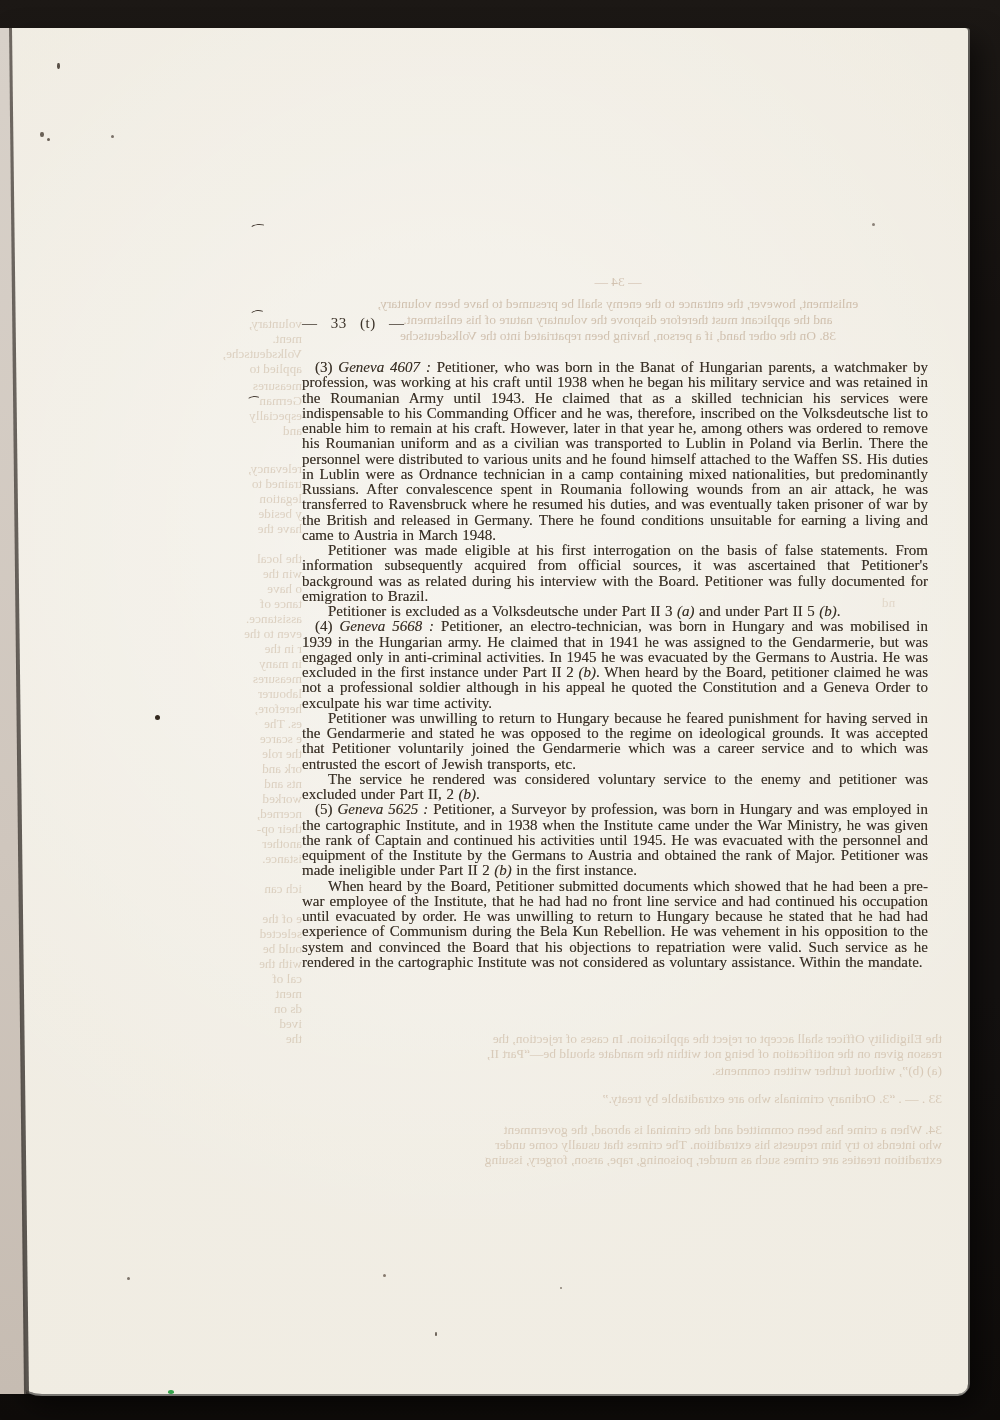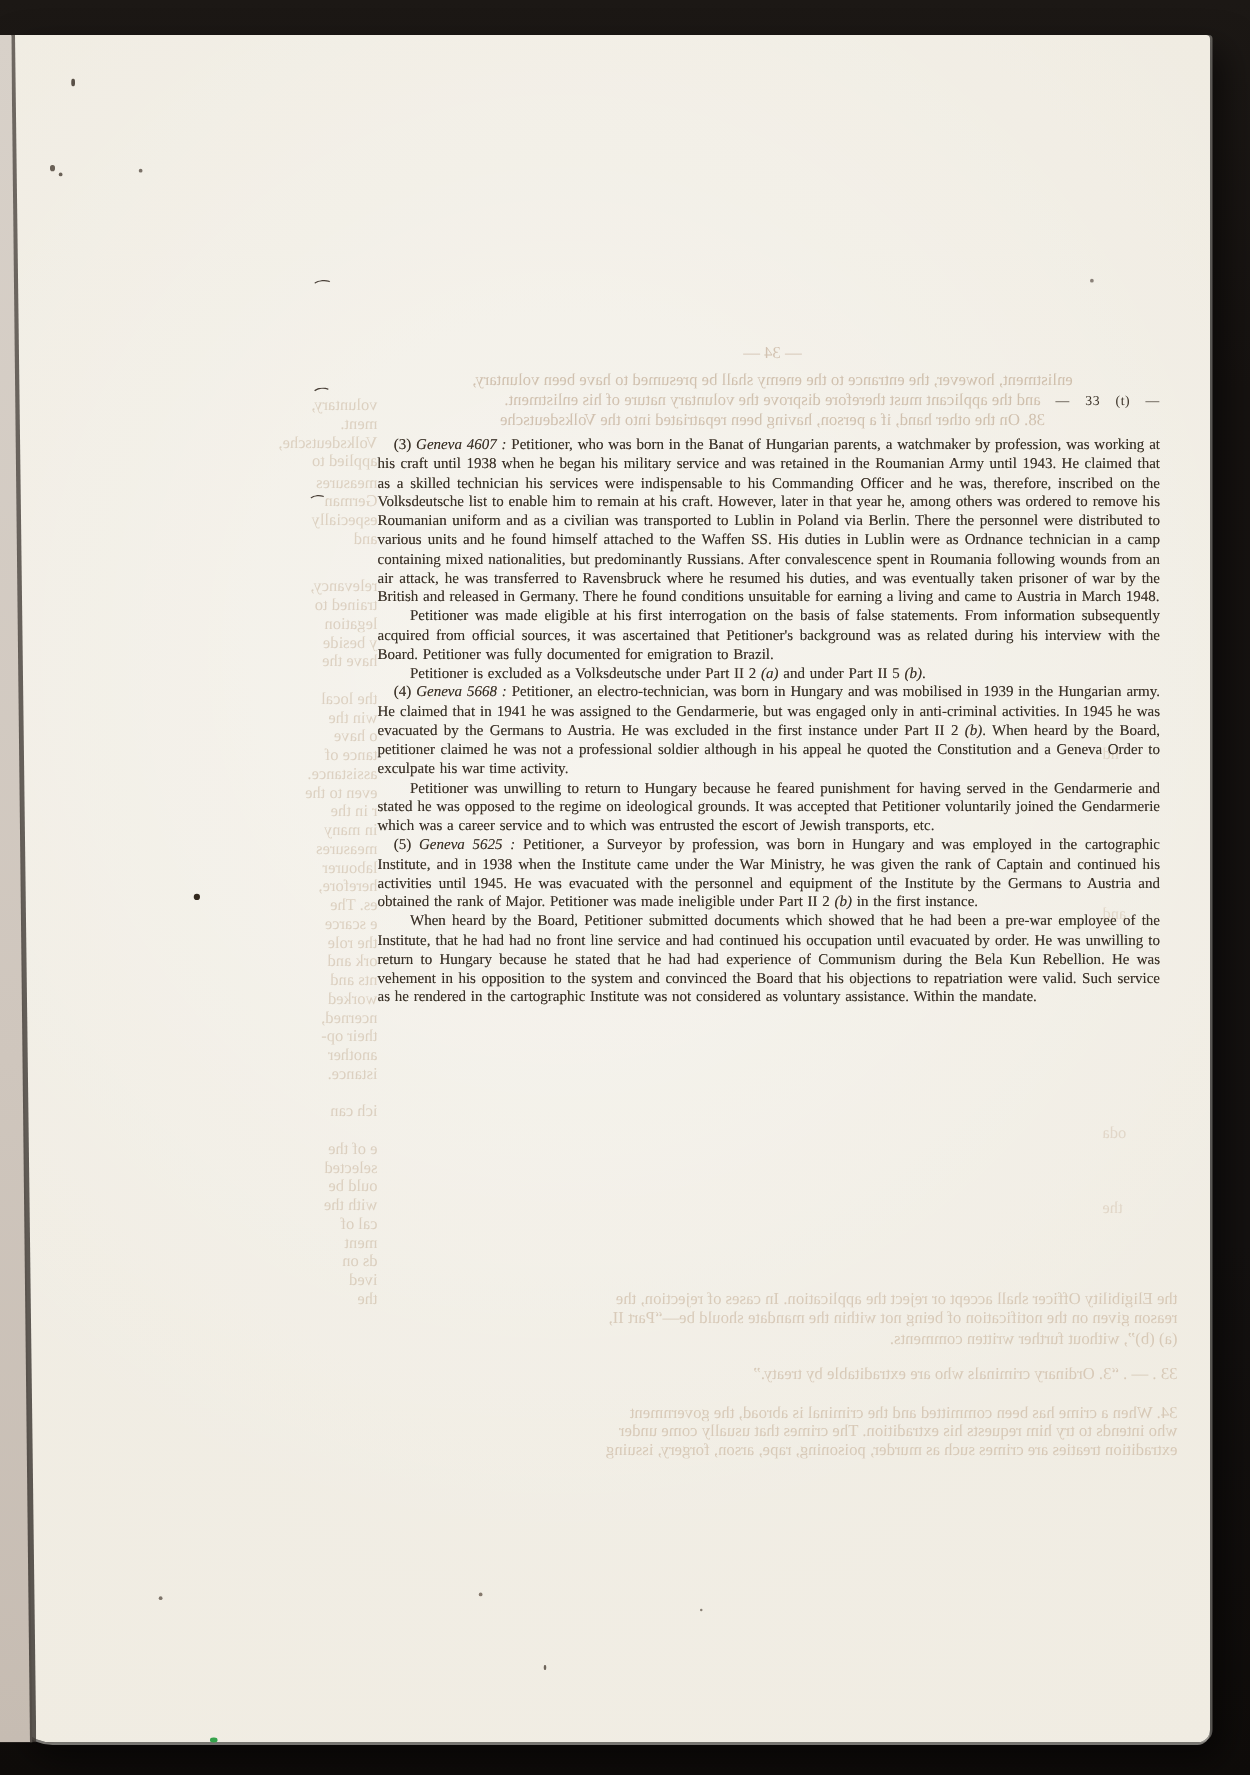--- a/index.html
+++ b/index.html
@@ -22,25 +22,25 @@
     clip-path:polygon(0 0, 9px 0, 26px 100%, 0 100%);
   }
   .edge-crease{
     position:absolute;left:0;top:28px;width:31px;height:1366px;
     background:linear-gradient(180deg,#57504a,#3f3a35);
     clip-path:polygon(9px 0, 12px 0, 29px 100%, 24px 100%);
     opacity:.85;
   }
   .page-number{
     position:absolute;left:294px;top:287px;width:626px;
-    text-align:right;font-size:11px;color:#3b3228;word-spacing:9px;letter-spacing:.5px;
+    text-align:left;font-size:15px;color:#3b3228;word-spacing:9px;letter-spacing:.5px;
   }
   .document-text{
-    position:absolute;left:294px;top:320px;width:626px;
-    font-size:12px;line-height:15.25px;text-align:justify;
+    position:absolute;left:294px;top:332px;width:626px;
+    font-size:15px;line-height:15.25px;text-align:justify;
     color:#3a3127;word-spacing:.8px;
     text-shadow:0 0 .5px rgba(58,49,39,.55);
   }
   .document-text p{margin:0;}
   .indent-n{text-indent:26px;}
   .indent-s{text-indent:13px;}
   .it{font-style:italic;}
   .bleed-line{
     position:absolute;left:286px;width:648px;height:15px;
     transform:scaleX(-1);
@@ -66,23 +66,24 @@
   }
 </style>
 </head>
 <body>
 
 <div class="page">
   <div class="page-number">— 33 (t) —</div>
   <div class="document-text" id="document-text">
       <p class="indent-s"><span>(3) </span><span class="it">Geneva 4607 :</span><span> Petitioner, who was born in the Banat of Hungarian parents, a watchmaker by profession, was working at his craft until 1938 when he began his military service and was retained in the Roumanian Army until 1943.  He claimed that as a skilled technician his services were indispensable to his Commanding Officer and he was, therefore, inscribed on the Volksdeutsche list to enable him to remain at his craft.  However, later in that year he, among others was ordered to remove his Roumanian uniform and as a civilian was transported to Lublin in Poland via Berlin.  There the personnel were distributed to various units and he found himself attached to the Waffen SS.  His duties in Lublin were as Ordnance technician in a camp containing mixed nationalities, but predominantly Russians.  After convalescence spent in Roumania following wounds from an air attack, he was transferred to Ravensbruck where he resumed his duties, and was eventually taken prisoner of war by the British and released in Germany.  There he found conditions unsuitable for earning a living and came to Austria in March 1948.</span></p>
       <p class="indent-n"><span>Petitioner was made eligible at his first interrogation on the basis of false statements.  From information subsequently acquired from official sources, it was ascertained that Petitioner's background was as related during his interview with the Board.  Petitioner was fully documented for emigration to Brazil.</span></p>
-      <p class="indent-n"><span>Petitioner is excluded as a Volksdeutsche under Part II 2 </span><span class="it">(a)</span><span> and under Part II 5 </span><span class="it">(b)</span><span>.</span></p>
+      <p class="indent-n"><span>Petitioner is excluded as a Volksdeutsche under Part II 3 </span><span class="it">(a)</span><span> and under Part II 5 </span><span class="it">(b)</span><span>.</span></p>
       <p class="indent-s"><span>(4) </span><span class="it">Geneva 5668 :</span><span> Petitioner, an electro-technician, was born in Hungary and was mobilised in 1939 in the Hungarian army.  He claimed that in 1941 he was assigned to the Gendarmerie, but was engaged only in anti-criminal activities.  In 1945 he was evacuated by the Germans to Austria.  He was excluded in the first instance under Part II 2 </span><span class="it">(b)</span><span>.  When heard by the Board, petitioner claimed he was not a professional soldier although in his appeal he quoted the Constitution and a Geneva Order to exculpate his war time activity.</span></p>
       <p class="indent-n"><span>Petitioner was unwilling to return to Hungary because he feared punishment for having served in the Gendarmerie and stated he was opposed to the regime on ideological grounds.  It was accepted that Petitioner voluntarily joined the Gendarmerie which was a career service and to which was entrusted the escort of Jewish transports, etc.</span></p>
+      <p class="indent-n"><span>The service he rendered was considered voluntary service to the enemy and petitioner was excluded under Part II, 2 </span><span class="it">(b)</span><span>.</span></p>
       <p class="indent-s"><span>(5) </span><span class="it">Geneva 5625 :</span><span> Petitioner, a Surveyor by profession, was born in Hungary and was employed in the cartographic Institute, and in 1938 when the Institute came under the War Ministry, he was given the rank of Captain and continued his activities until 1945.  He was evacuated with the personnel and equipment of the Institute by the Germans to Austria and obtained the rank of Major.  Petitioner was made ineligible under Part II 2 </span><span class="it">(b)</span><span> in the first instance.</span></p>
       <p class="indent-n"><span>When heard by the Board, Petitioner submitted documents which showed that he had been a pre-war employee of the Institute, that he had had no front line service and had continued his occupation until evacuated by order.  He was unwilling to return to Hungary because he stated that he had had experience of Communism during the Bela Kun Rebellion.  He was vehement in his opposition to the system and convinced the Board that his objections to repatriation were valid.  Such service as he rendered in the cartographic Institute was not considered as voluntary assistance.  Within the mandate.</span></p>
     </div>
 <div class="bleed-num" style="top: 246px;">— 34 —</div>
     <div class="bleed-line bleed-top" style="top: 268px; text-align: center;">enlistment, however, the entrance to the enemy shall be presumed to have been voluntary,</div>
     <div class="bleed-line bleed-top" style="top: 284px; text-align: center;">and the applicant must therefore disprove the voluntary nature of his enlistment.</div>
     <div class="bleed-line bleed-top" style="top: 300px; text-align: center;">38.  On the other hand, if a person, having been repatriated into the Volksdeutsche</div>
     <div class="bleed-line" style="top: 1003px;">the Eligibility Officer shall accept or reject the application.  In cases of rejection, the</div>
     <div class="bleed-line" style="top: 1018px;">reason given on the notification of being not within the mandate should be—“Part II,</div>
     <div class="bleed-line" style="top: 1035px; padding-left: 259px;">(a) (b)”, without further written comments.</div>

